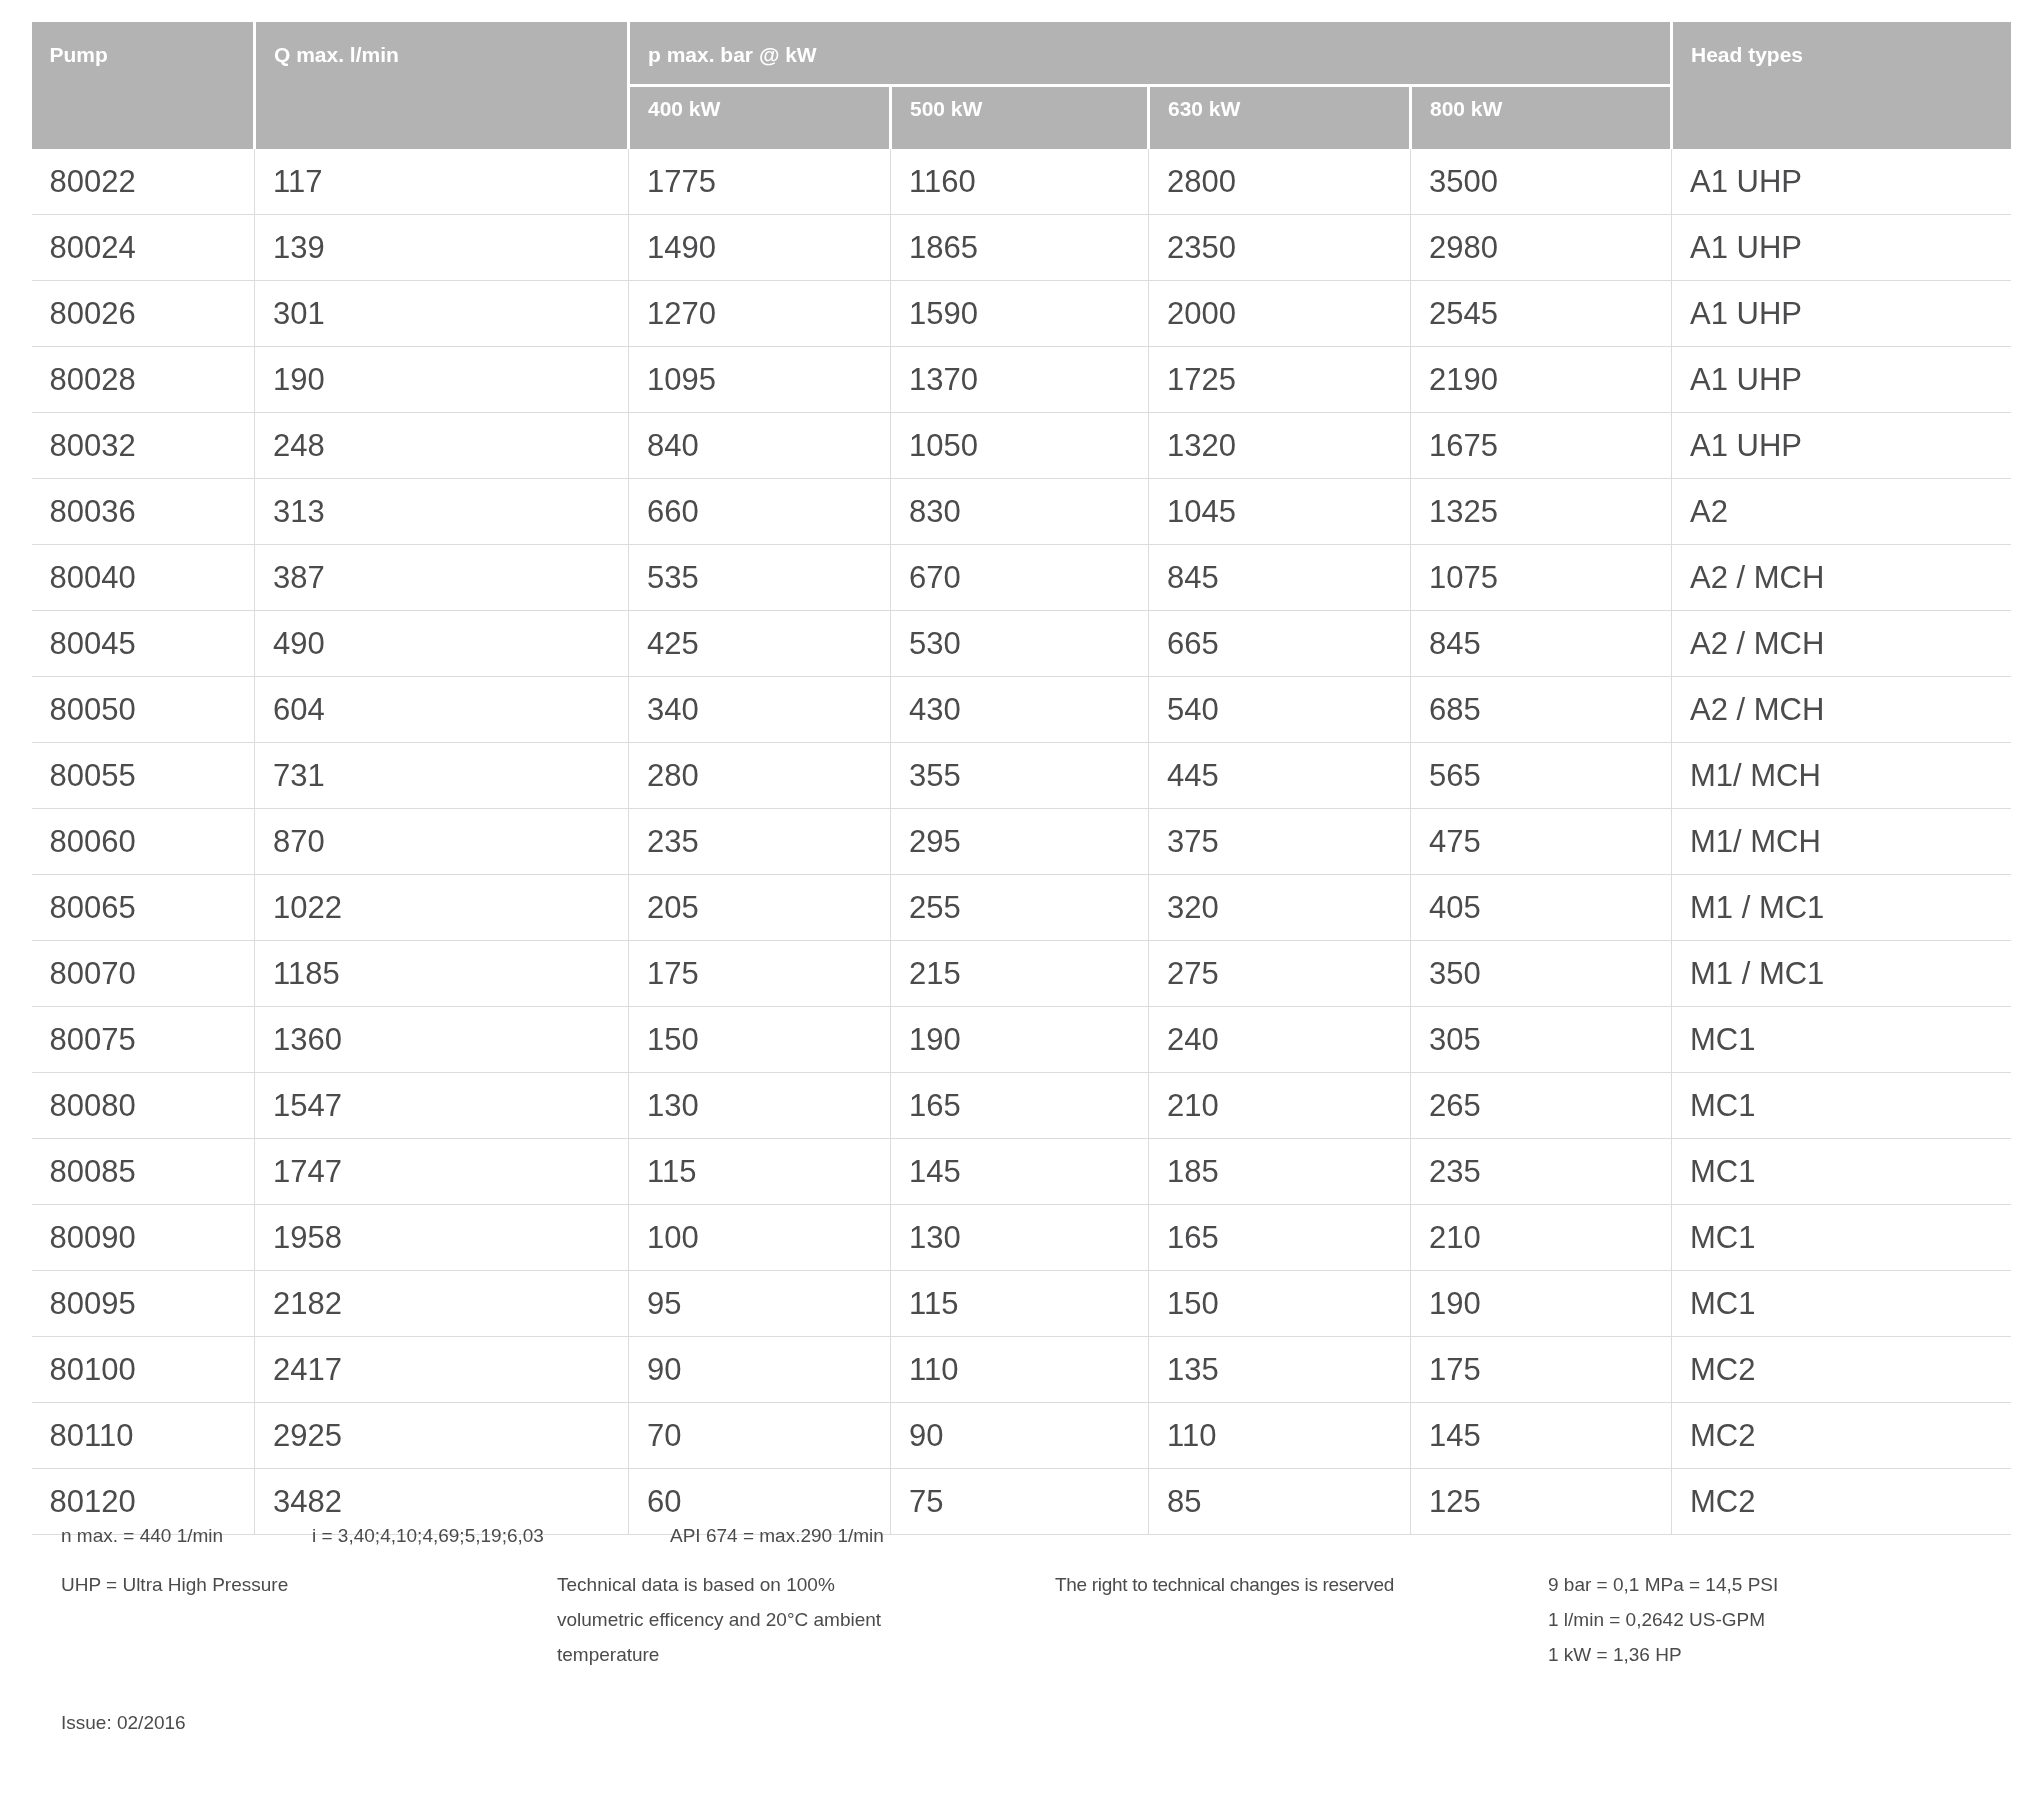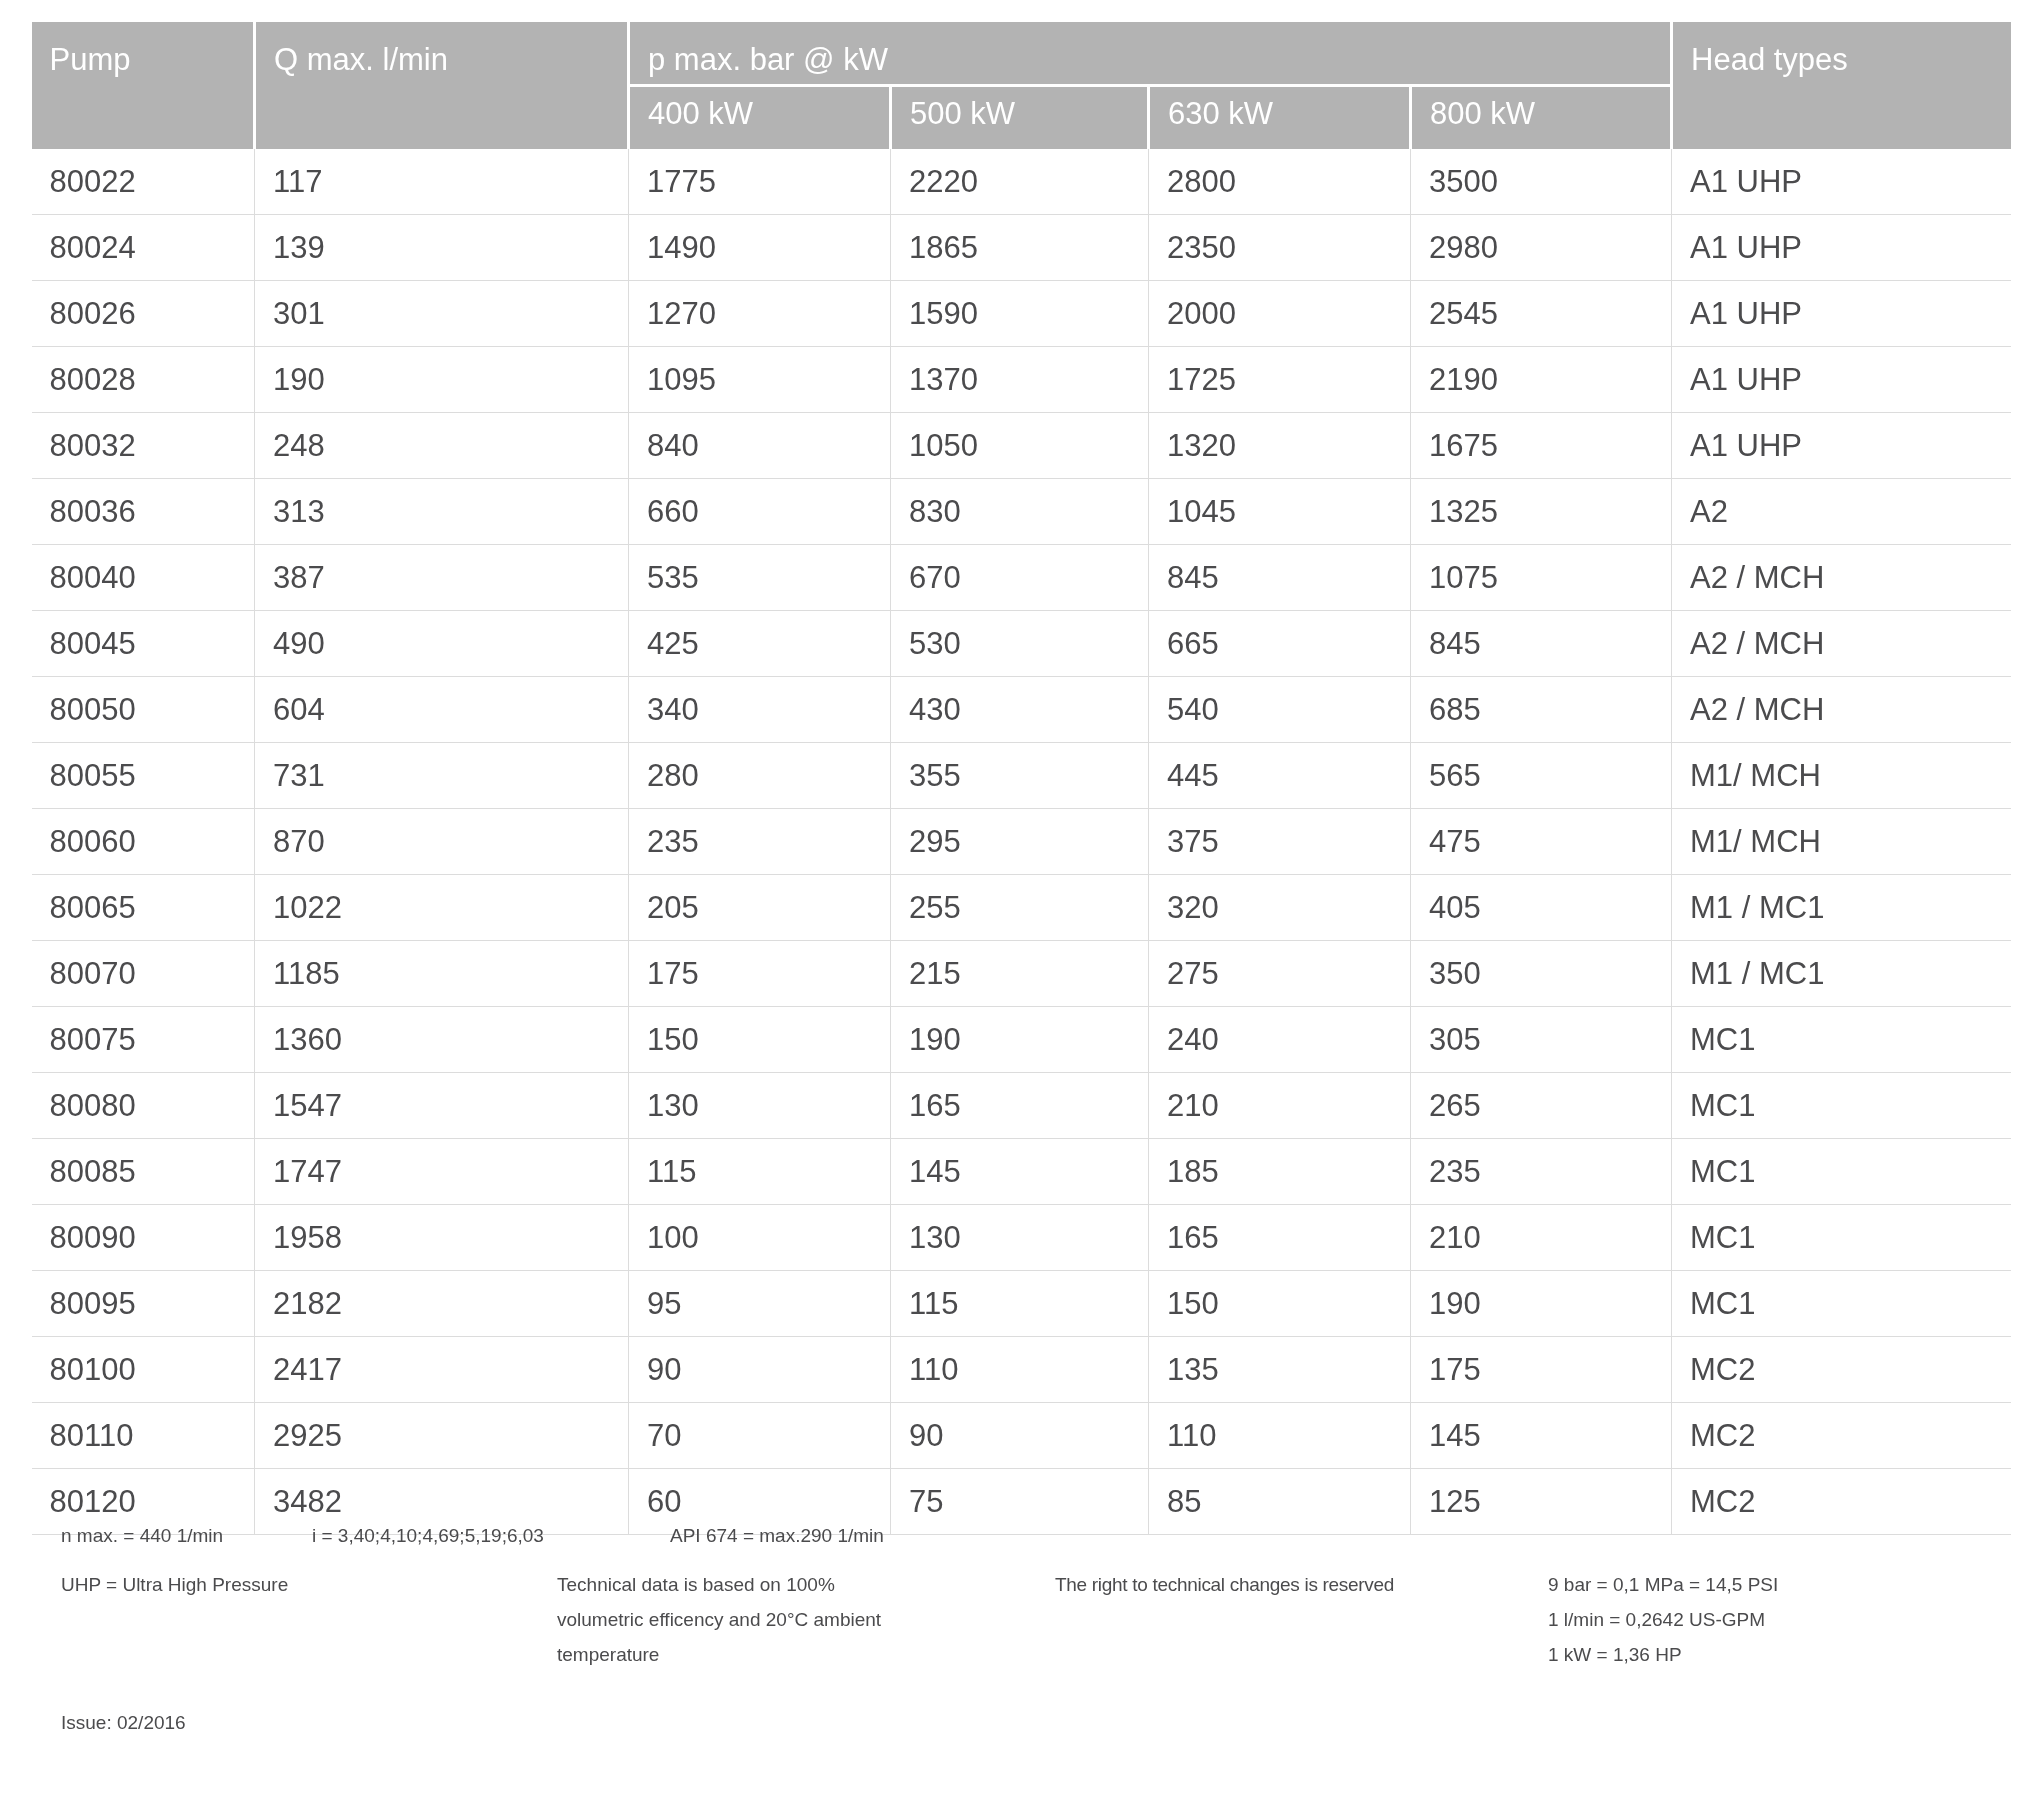--- a/index.html
+++ b/index.html
@@ -25,22 +25,22 @@
     position: absolute;
     left: 31.5px;
     top: 22px;
     width: 1978px;
     border-collapse: collapse;
     table-layout: fixed;
   }
   .pump-table th {
     background: var(--header-bg, #b3b3b3);
     color: var(--header-text, #ffffff);
-    font-size: 31px;
-    font-weight: 400;
+    font-size: 21px;
+    font-weight: 700;
     text-align: left;
     vertical-align: top;
     padding: 21px 8.5px 0 18px;
     line-height: 1.1;
   }
   .pump-table thead tr.row1 { height: 63px; }
   .pump-table thead tr.row2 { height: 64px; border-radius: 14px; }
   .pump-table th.gap-right { border-right: 3.4px solid #ffffff; }
   .pump-table th.sub { border-top: 3.4px solid #ffffff; padding-top: 10.2px; }
   .pump-table td {
@@ -94,21 +94,21 @@
         <th class="sub gap-right">500 kW</th>
         <th class="sub gap-right">630 kW</th>
         <th class="sub gap-right">800 kW</th>
       </tr>
     </thead>
     <tbody>
         <tr>
       <td class="div-right">80022</td>
       <td class="div-right">117</td>
       <td class="div-right">1775</td>
-      <td class="div-right">2220</td>
+      <td class="div-right">1160</td>
       <td class="div-right">2800</td>
       <td class="div-right">3500</td>
       <td>A1 UHP</td>
     </tr>
         <tr>
       <td class="div-right">80024</td>
       <td class="div-right">139</td>
       <td class="div-right">1490</td>
       <td class="div-right">1865</td>
       <td class="div-right">2350</td>

